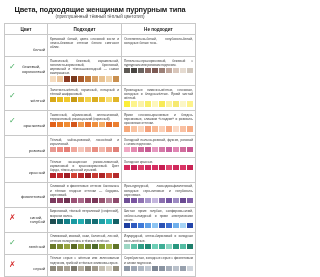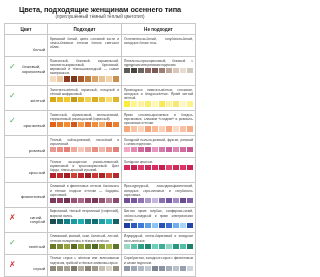--- a/index.html
+++ b/index.html
@@ -101,21 +101,21 @@
     height: 5.2px;
     min-width: 0;
   }
   .block { margin-bottom: 1px; }
 </style>
 </head>
 <body>
 
 <div id="page">
 
-  <div class="title">Цвета, подходящие женщинам осеннего типа</div>
+  <div class="title">Цвета, подходящие женщинам пурпурным типа</div>
   <div class="subtitle">(приглушённый тёмный  тёплый цветотип)</div>
 
   <table class="tbl">
     <colgroup>
       <col class="c-color">
         <col class="c-yes">
         <col class="c-no">
     </colgroup>
     <thead>
       <tr>

